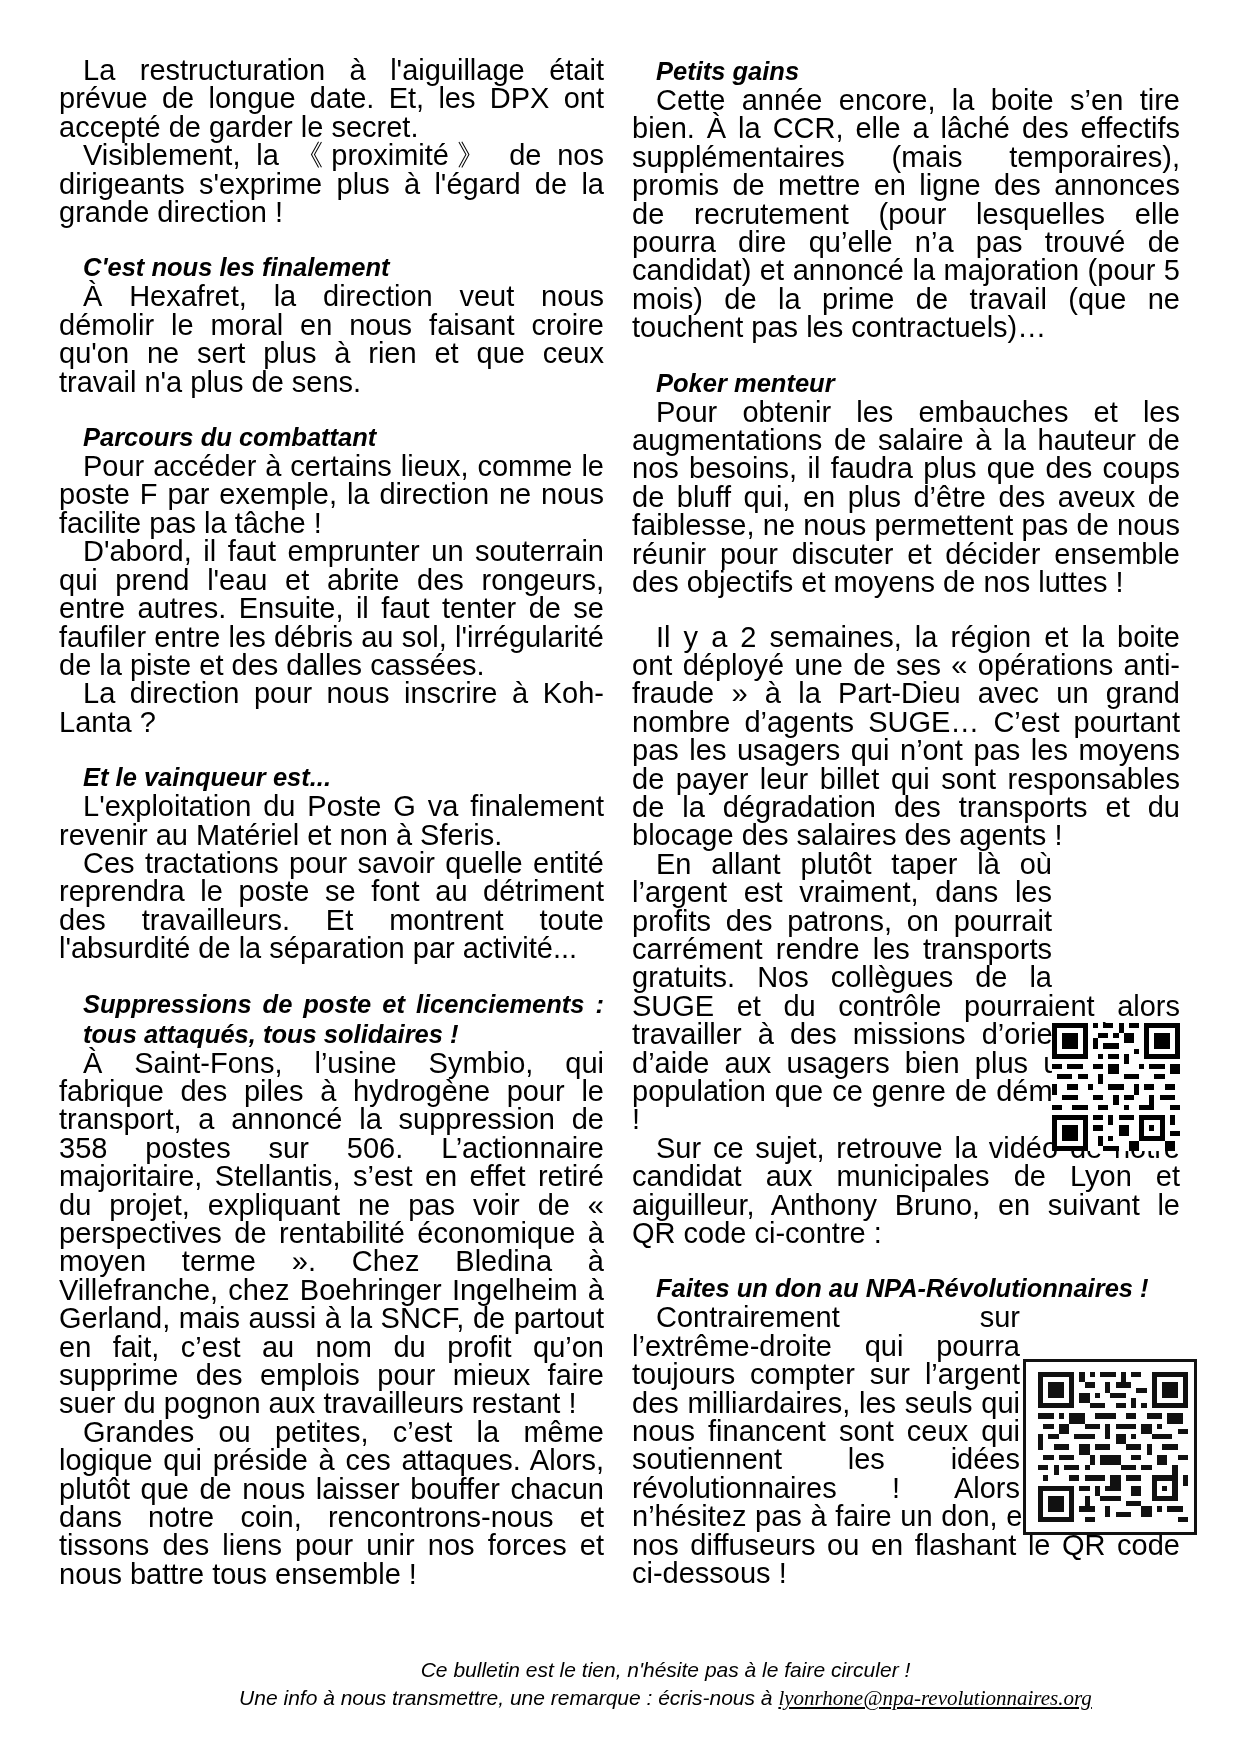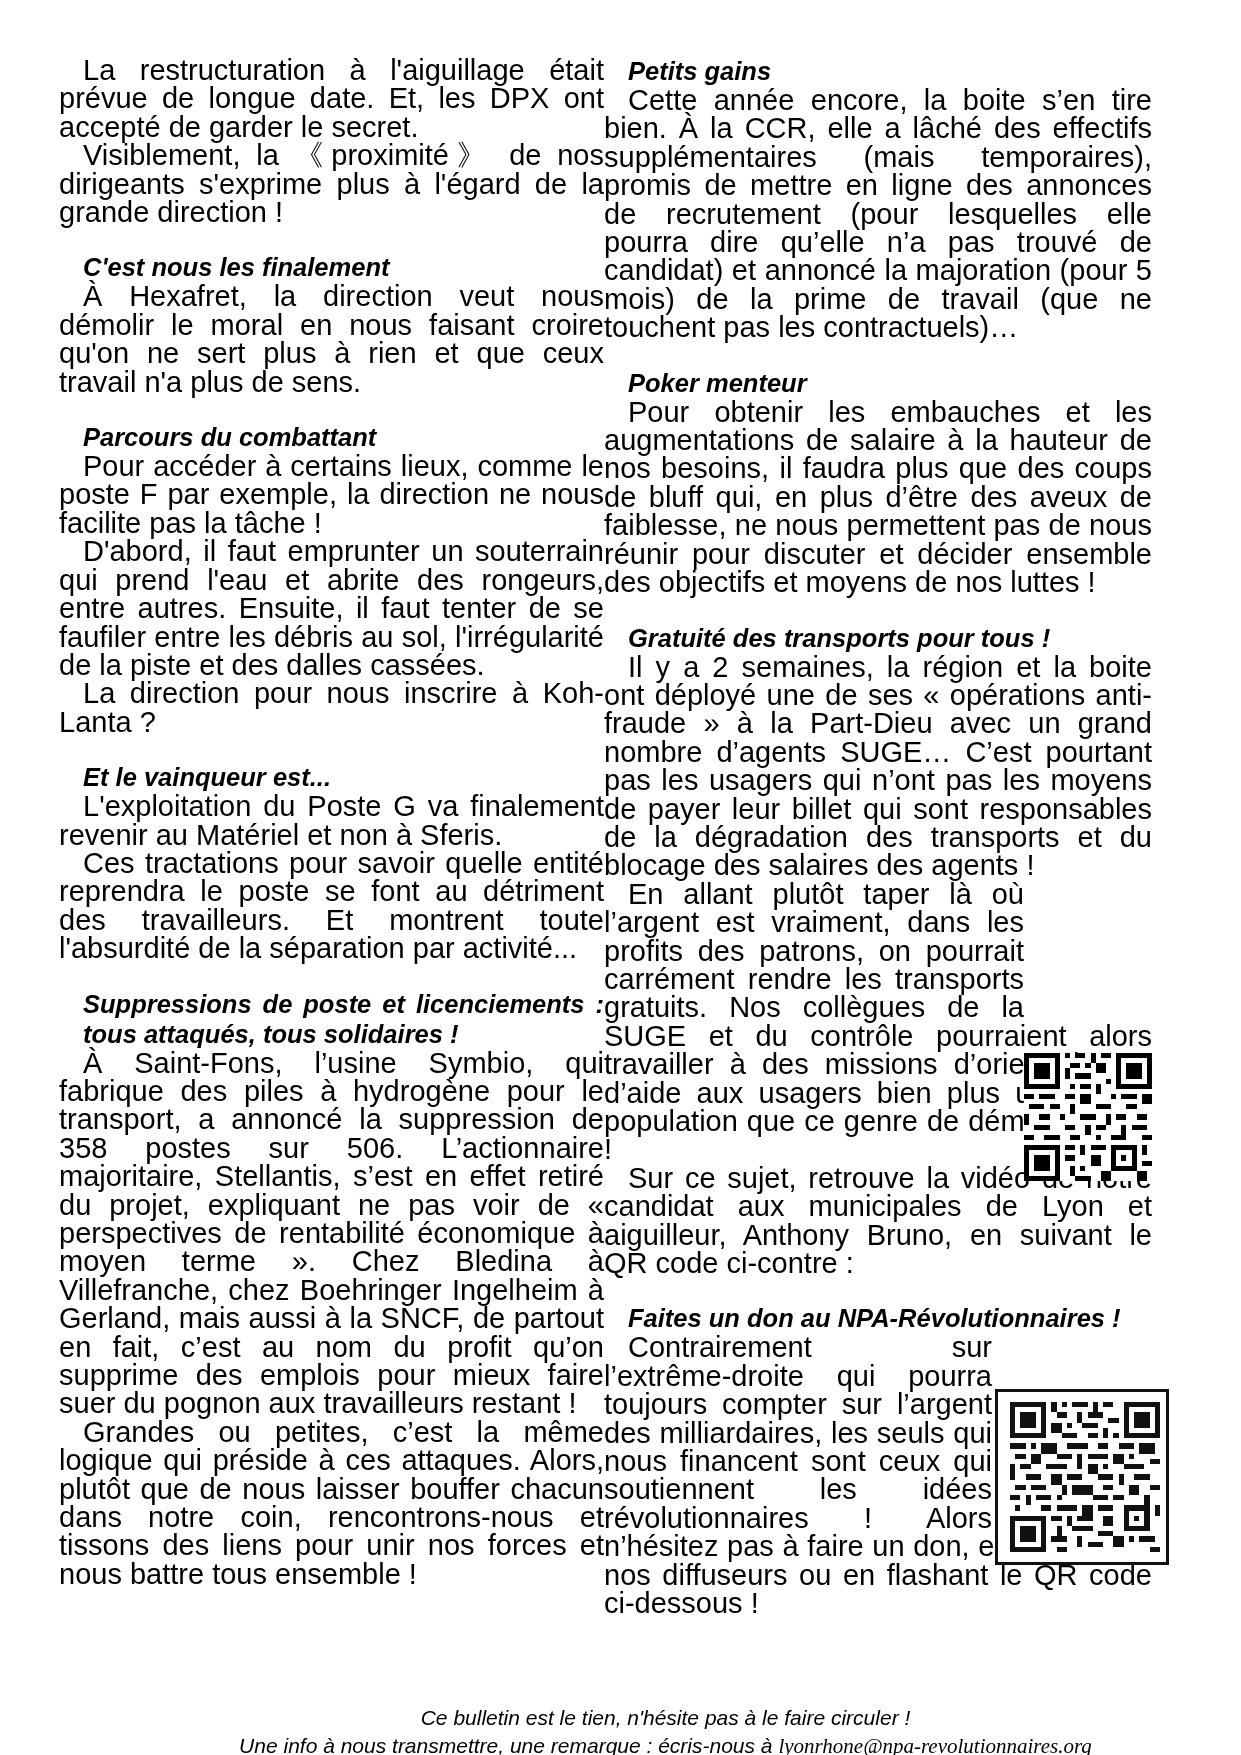--- a/index.html
+++ b/index.html
@@ -2,21 +2,21 @@
 <html><head>
 <meta charset="utf-8">
 <style>
   html, body { margin:0; padding:0; background:#ffffff; }
   body {
     width:1241px; height:1755px; position:relative; overflow:hidden;
     font-family:"Liberation Sans", sans-serif; color:#000;
   }
   .col { position:absolute; top:56px; }
   .col-left { left:59px; width:545px; }
-  .col-right { left:604px; width:548px; }
+  .col-right { left:632px; width:548px; }
   .article { margin:0 0 26px 0; }
   .article h2 {
     font-family:"Liberation Sans", sans-serif;
     font-style:italic; font-weight:bold; font-size:25.5px;
     line-height:30px; margin:0; padding-left:24px; text-align:left;
   }
   .article h2.justify { text-align:justify; text-align-last:left; }
   .article p {
     margin:0; font-size:29px; line-height:28.4px; text-align:justify;
     text-indent:24px;
@@ -75,21 +75,20 @@
     <h2>Petits gains</h2>
     <p>Cette année encore, la boite s’en tire bien. À la CCR, elle a lâché des effectifs supplémentaires (mais temporaires), promis de mettre en ligne des annonces de recrutement (pour lesquelles elle pourra dire qu’elle n’a pas trouvé de candidat) et annoncé la majoration (pour 5 mois) de la prime de travail (que ne touchent pas les contractuels)…</p>
   </section>
 
   <section class="article">
     <h2>Poker menteur</h2>
     <p>Pour obtenir les embauches et les augmentations de salaire à la hauteur de nos besoins, il faudra plus que des coups de bluff qui, en plus d’être des aveux de faiblesse, ne nous permettent pas de nous réunir pour discuter et décider ensemble des objectifs et moyens de nos luttes !</p>
   </section>
 
   <section class="article">
-    <h2>Gratuité des transports pour tous !</h2>
     <p>Il y a 2 semaines, la région et la boite ont déployé une de ses « opérations anti-fraude » à la Part-Dieu avec un grand nombre d’agents SUGE… C’est pourtant pas les usagers qui n’ont pas les moyens de payer leur billet qui sont responsables de la dégradation des transports et du blocage des salaires des agents !</p>
     <div style="height:0;overflow:visible;">
       <div class="float-qr qr" style="position:relative;top:172px;left:0;width:128px;height:130px;margin-left:auto;">
         <svg width="128" height="130" viewBox="0 0 25 25" shape-rendering="crispEdges">
           <rect x="0" y="0" width="25" height="25" fill="#fff"></rect>
           <g fill="#000">
             <path d="M0 0h7v7H0z M1 1v5h5V1z M2 2h3v3H2z"></path>
             <path d="M18 0h7v7h-7z M19 1v5h5V1z M20 2h3v3h-3z"></path>
             <path d="M0 18h7v7H0z M1 19v5h5v-5z M2 20h3v3H2z"></path>
             <path d="M8 0h1v1H8z M10 0h2v1h-2z M13 0h1v2h-1z M15 0h2v1h-2z M9 2h2v1H9z M12 2h1v1h-1z M14 2h2v2h-2z M8 3h1v2H8z M10 4h3v1h-3z M16 5h1v1h-1z M9 6h1v1H9z M11 6h2v1h-2z M14 6h1v2h-1z"></path>
@@ -123,17 +122,17 @@
             </g>
           </svg>
         </div>
       </div>
     </div>
     <p>Contrairement sur l’extrême-droite qui pourra toujours compter sur l’argent des milliardaires, les seuls qui nous financent sont ceux qui soutiennent les idées révolutionnaires ! Alors n’hésitez pas à faire un don, en espèces à nos diffuseurs ou en flashant le QR code ci-dessous !</p>
   </section>
 </div>
 
 <div class="footer">
-  <div style="padding-left:90px;margin-top:48px;">Ce bulletin est le tien, n'hésite pas à le faire circuler !</div>
+  <div style="padding-left:90px;">Ce bulletin est le tien, n'hésite pas à le faire circuler !</div>
   <div class="line2" style="padding-left:90px;">
     <span>Une info à nous transmettre, une remarque : écris-nous à </span><a href="mailto:lyonrhone@npa-revolutionnaires.org">lyonrhone@npa-revolutionnaires.org</a>
   </div>
 </div>
 
 </body></html>

